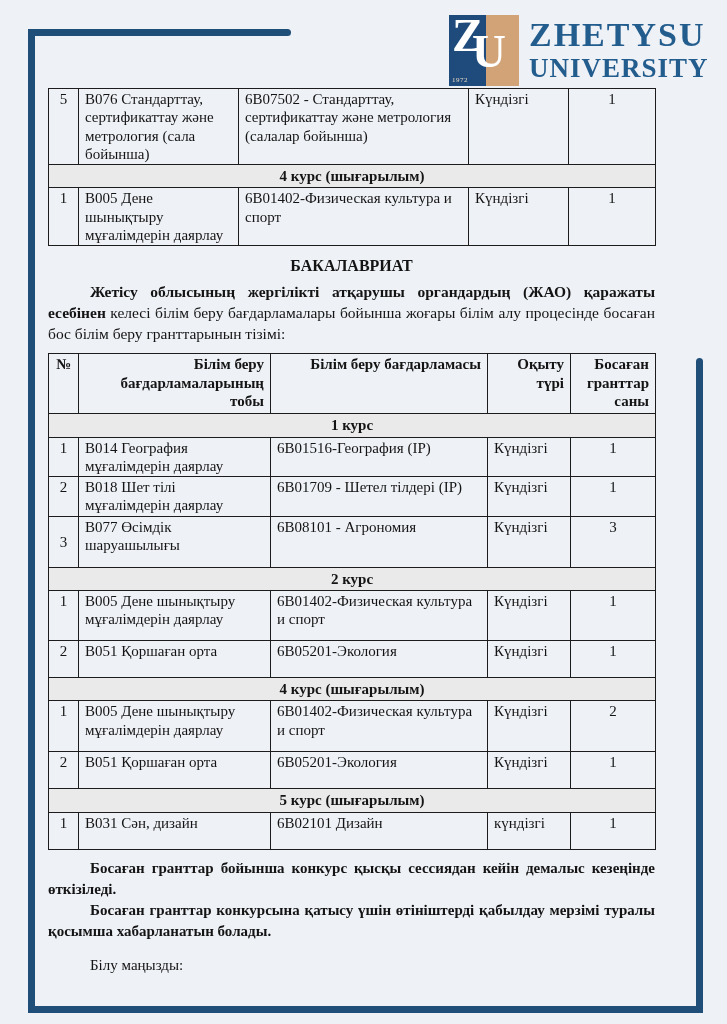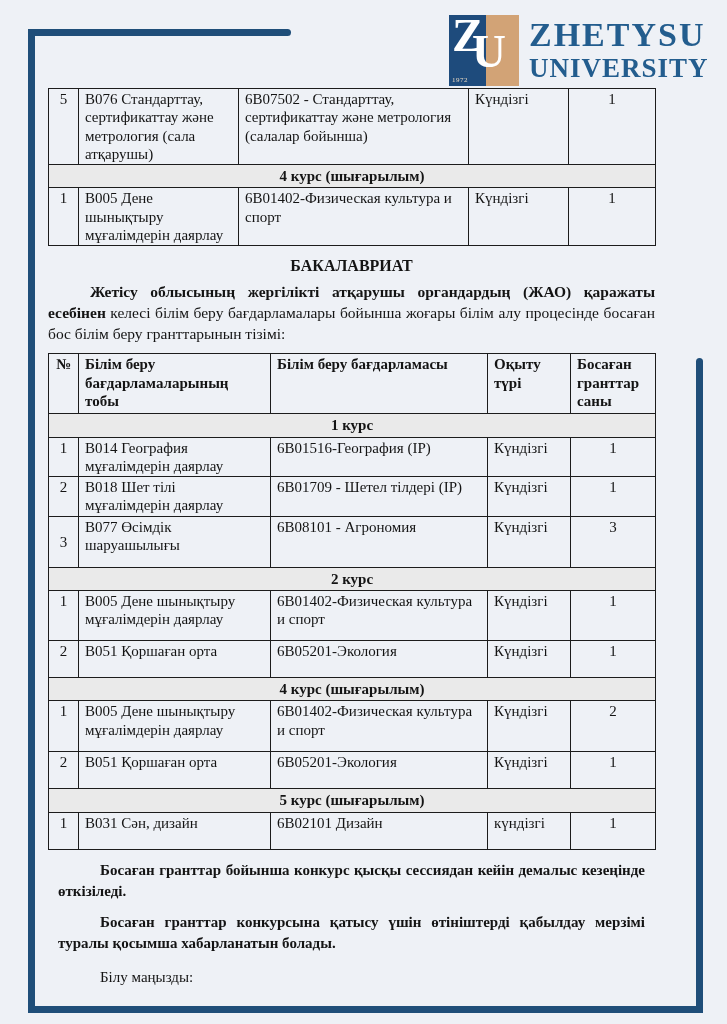--- a/index.html
+++ b/index.html
@@ -25,32 +25,32 @@
   .lm-year{position:absolute;left:3px;bottom:2px;font-size:7px;color:#ead9c2;letter-spacing:.5px;}
   .logo-text{color:#235d8e;line-height:1;padding-top:3px;}
   .lt1{font-size:34px;font-weight:600;letter-spacing:2px;}
   .lt2{font-size:27px;font-weight:600;letter-spacing:1px;margin-top:3px;}
 
   
   .content{position:absolute;left:48px;top:88px;width:607px;}
 
   table{border-collapse:collapse;width:100%;table-layout:fixed;font-size:15px;}
   td,th{border:1.5px solid #1c1c1c;padding:1px 6px;vertical-align:top;line-height:1.22;overflow:hidden;}
-  th{text-align:left;font-weight:bold;}
+  th{text-align:right;font-weight:bold;}
   thead tr{height:60px;}
   .c-num{text-align:center;padding-left:2px;padding-right:2px;}
   .c-count{text-align:center;}
   tr.sec td{background:#eaeaea;text-align:center;font-weight:bold;padding:2px;vertical-align:middle;}
 
   .doc-title{text-align:center;font-weight:bold;font-size:16px;margin:11px 0 7px;font-family:Liberation Serif, serif;}
   .intro{text-align:justify;text-indent:42px;font-size:15.5px;line-height:1.33;margin:0 0 9px;}
   .main-table-wrap{margin:0 0 8px;}
 
   .footer{font-size:15px;}
-  .footer p{margin:10px;text-align:justify;text-indent:42px;line-height:1.4;font-weight:bold;}
+  .footer p{margin:0;text-align:justify;text-indent:42px;line-height:1.4;font-weight:bold;}
   .footer p.plain{font-weight:normal;}
   .footer p.gap{margin-top:13px;}
 </style>
 </head>
 <body>
 
 <div class="frame frame-top"></div>
 <div class="frame frame-left"></div>
 <div class="frame frame-right"></div>
 <div class="frame frame-bottom"></div>
@@ -75,21 +75,21 @@
     <colgroup>
         <col style="width:30px">
         <col style="width:160px">
         <col style="width:230px">
         <col style="width:100px">
         <col style="width:87px">
       </colgroup>
     <tbody>
         <tr style="height: 75px;">
           <td class="c-num">5</td>
-          <td class="c-group">B076 Стандарттау, сертификаттау және метрология (сала атқарушы)</td>
+          <td class="c-group">B076 Стандарттау, сертификаттау және метрология (сала бойынша)</td>
           <td class="c-program">6B07502 - Стандарттау, сертификаттау және метрология (салалар бойынша)</td>
           <td class="c-form">Күндізгі</td>
           <td class="c-count">1</td>
         </tr>
         <tr class="sec" style="height: 23px;">
           <td colspan="5">4 курс (шығарылым)</td>
         </tr>
         <tr style="height: 53px;">
           <td class="c-num">1</td>
           <td class="c-group">B005 Дене шынықтыру мұғалімдерін даярлау</td>

